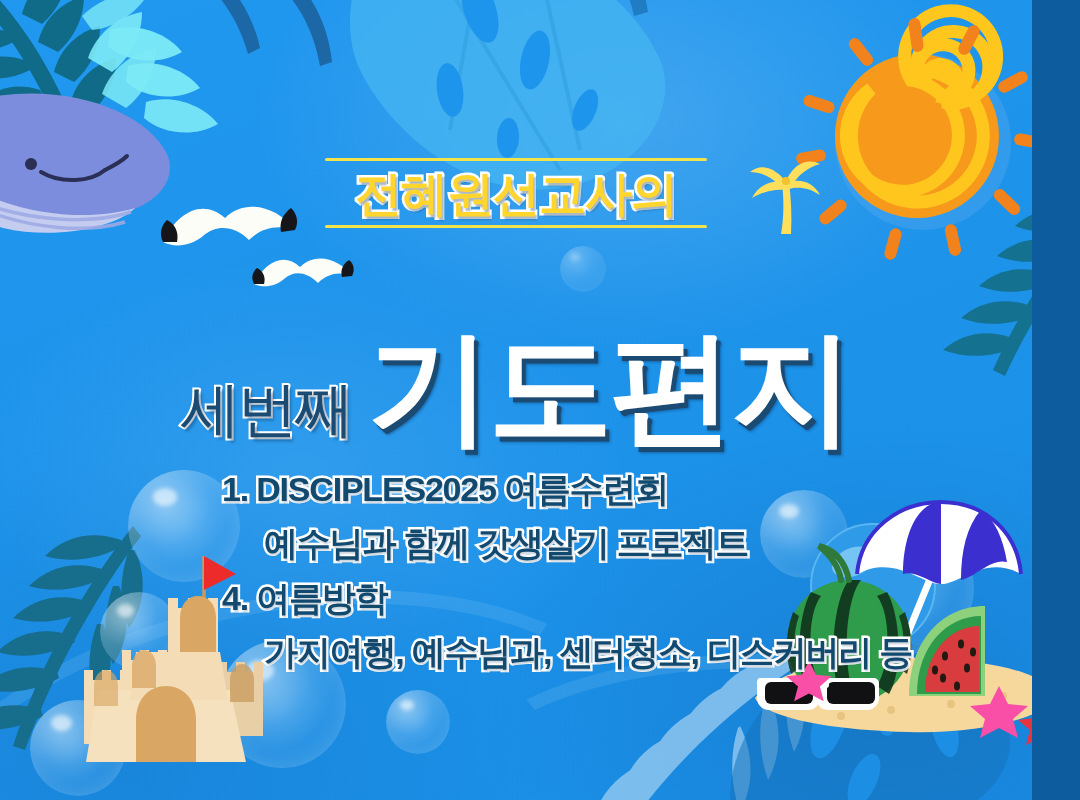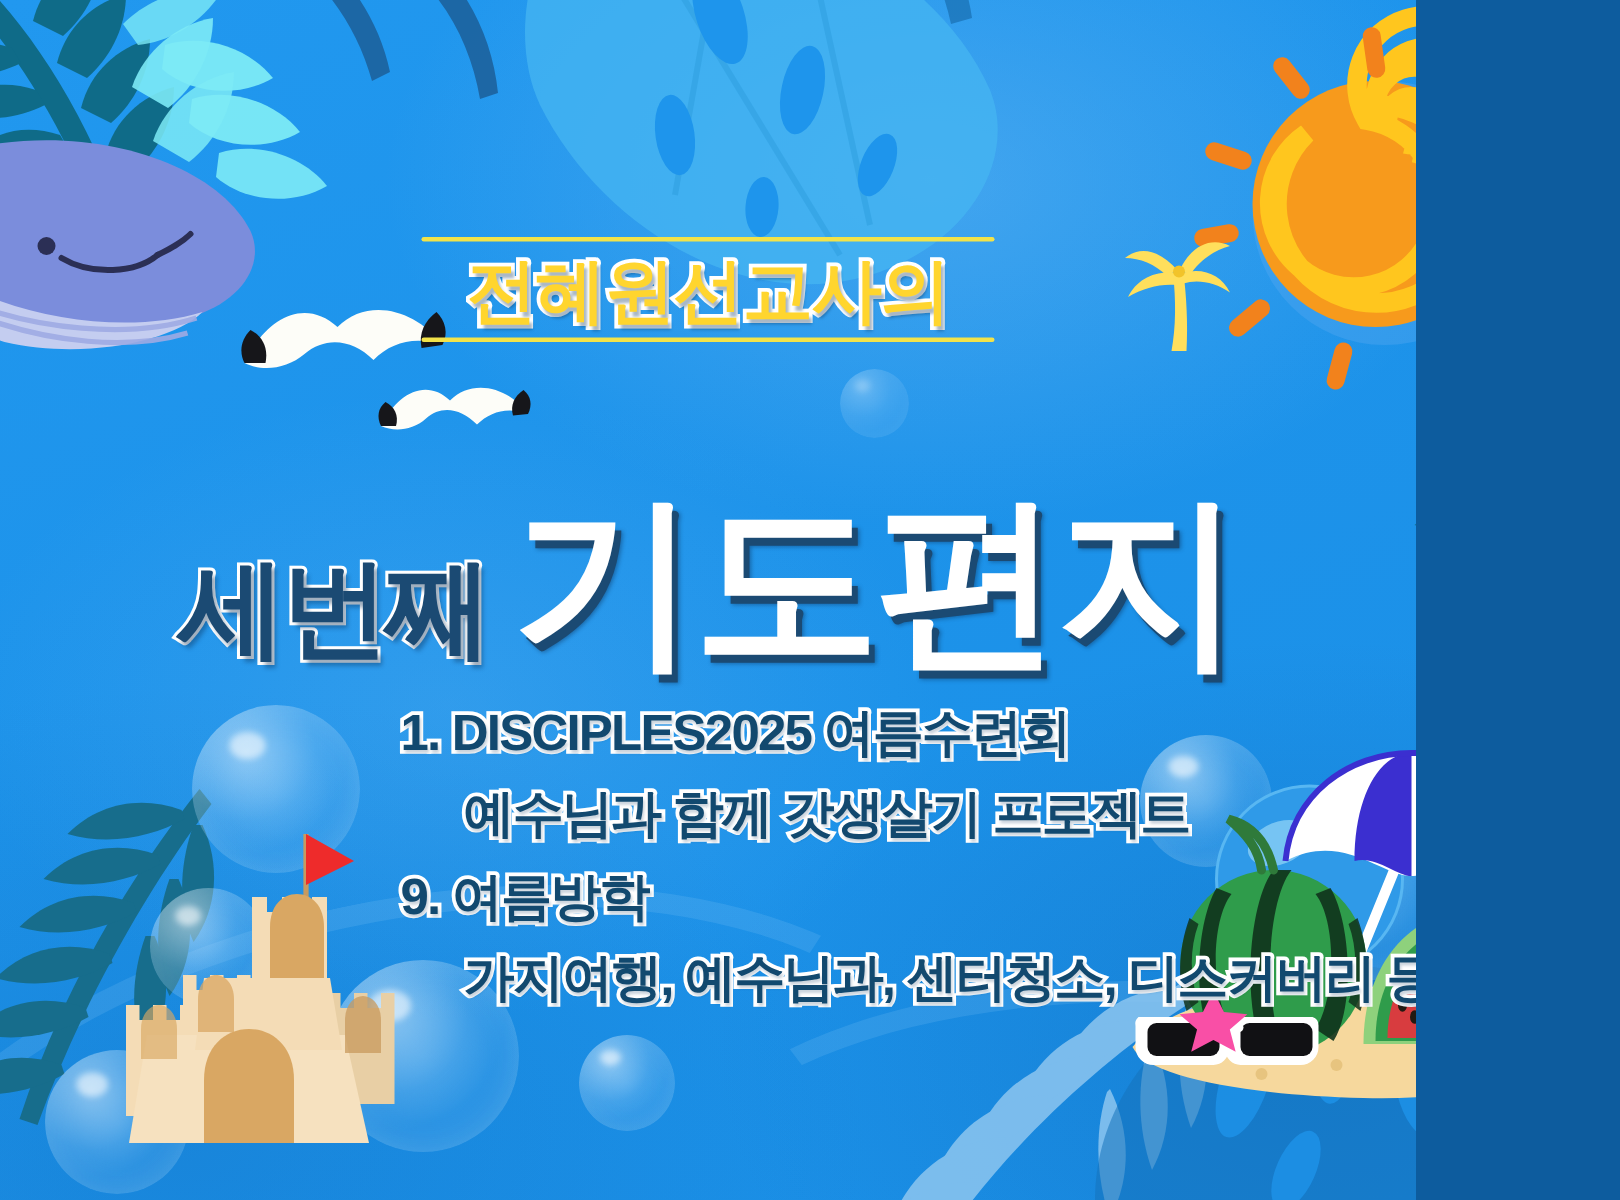--- a/index.html
+++ b/index.html
@@ -6,25 +6,24 @@
   html, body {
     margin: 0;
     padding: 0;
     background: #0d5c9e;
   }
   body {
     font-family: "Liberation Sans", sans-serif;
   }
   #poster {
     position: relative;
-    width: 916px;
+    width: 1032px;
     height: 800px;
     overflow: hidden;
     background: #1e95ec;
-    padding-left: 28px;
   }
   
   .bg-base {
     position: absolute;
     inset: 0;
     background:
       radial-gradient(ellipse 520px 330px at 620px 120px, rgba(120,190,245,.40), rgba(120,190,245,0) 70%),
       radial-gradient(ellipse 470px 300px at 300px 470px, rgba(120,190,245,.22), rgba(120,190,245,0) 70%),
       radial-gradient(ellipse 560px 380px at 880px 700px, rgba(13,92,170,.30), rgba(13,92,170,0) 72%),
       radial-gradient(ellipse 640px 420px at 120px 760px, rgba(13,92,170,.22), rgba(13,92,170,0) 72%),
@@ -82,22 +81,22 @@
   }
   .title-wrap {
     position: absolute;
     left: 0; right: 0;
     top: 306px;
     text-align: center;
     white-space: nowrap;
   }
   .title-a {
     display: inline-block;
-    font-size: 72px;
-    font-weight: bold;
+    font-size: 60px;
+    font-weight: normal;
     letter-spacing: -3px;
     color: #1b4a73;
     -webkit-text-stroke: 4px #ffffff;
     paint-order: stroke fill;
     text-shadow: 3px 4px 3px rgba(8,45,85,.38);
     vertical-align: baseline;
   }
   .title-b {
     display: inline-block;
     font-size: 124px;
@@ -119,21 +118,20 @@
   .body-line {
     font-size: 34px;
     font-weight: bold;
     letter-spacing: -1.2px;
     color: #12496f;
     line-height: 1.60;
     -webkit-text-stroke: 5px #ffffff;
     paint-order: stroke fill;
     text-shadow: 1px 2px 2px rgba(10,50,90,.22);
     white-space: nowrap;
-    margin-left: 45px;
   }
   .body-line.indent { padding-left: 42px; }
   
   .deco { position: absolute; pointer-events: none; }
   svg { display: block; overflow: visible; }
 </style>
 </head>
 <body>
 
 <div id="poster">
@@ -438,17 +436,17 @@
     <div class="rule"></div>
   </div>
 
   <div class="title-wrap">
     <span class="title-a">세번째</span><span class="title-b">기도편지</span>
   </div>
 
   <div class="body-list">
     <div class="body-line">1. DISCIPLES2025 여름수련회</div>
     <div class="body-line indent">예수님과 함께 갓생살기 프로젝트</div>
-    <div class="body-line">9. 여름방학</div>
+    <div class="body-line">4. 여름방학</div>
     <div class="body-line indent">가지여행, 예수님과, 센터청소, 디스커버리 등</div>
   </div>
 
 </div>
 
 </body></html>

